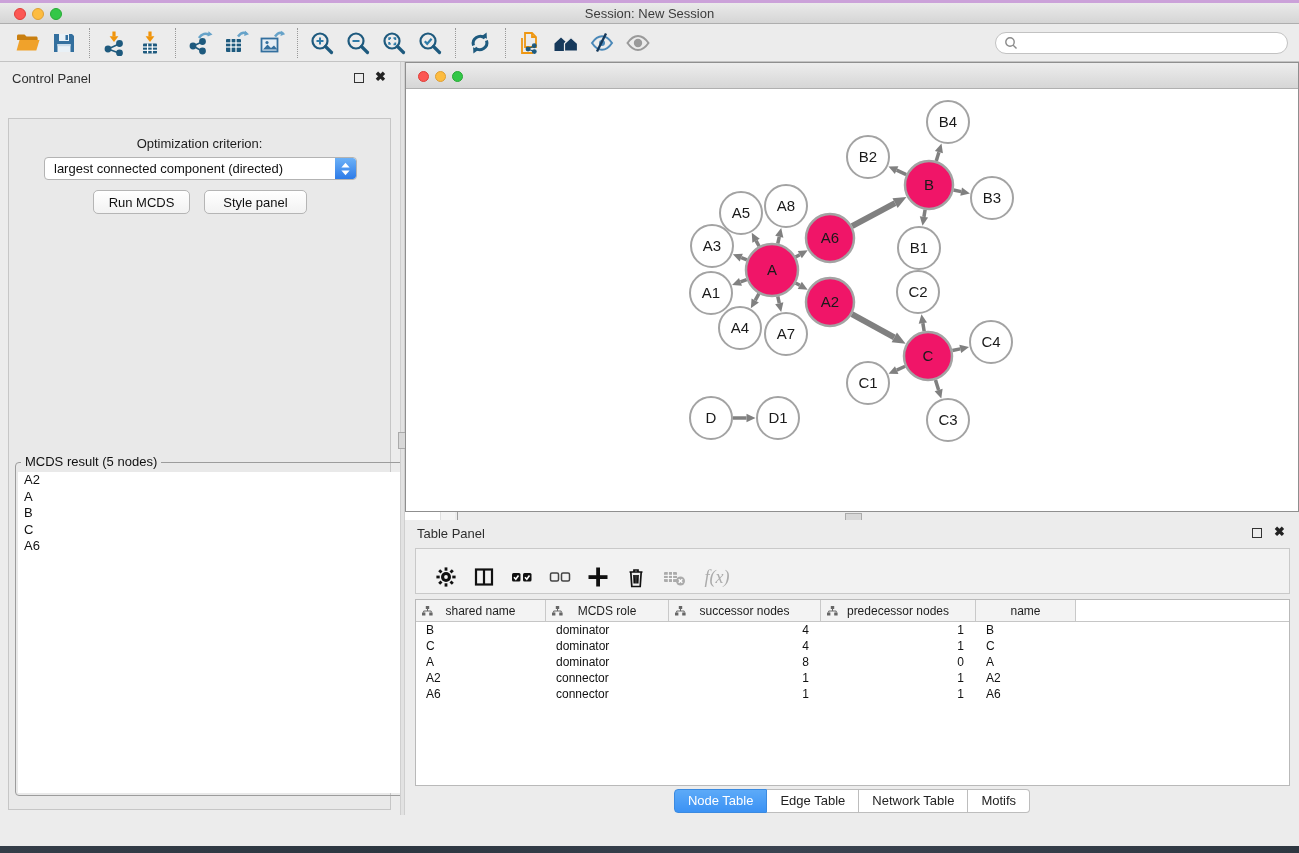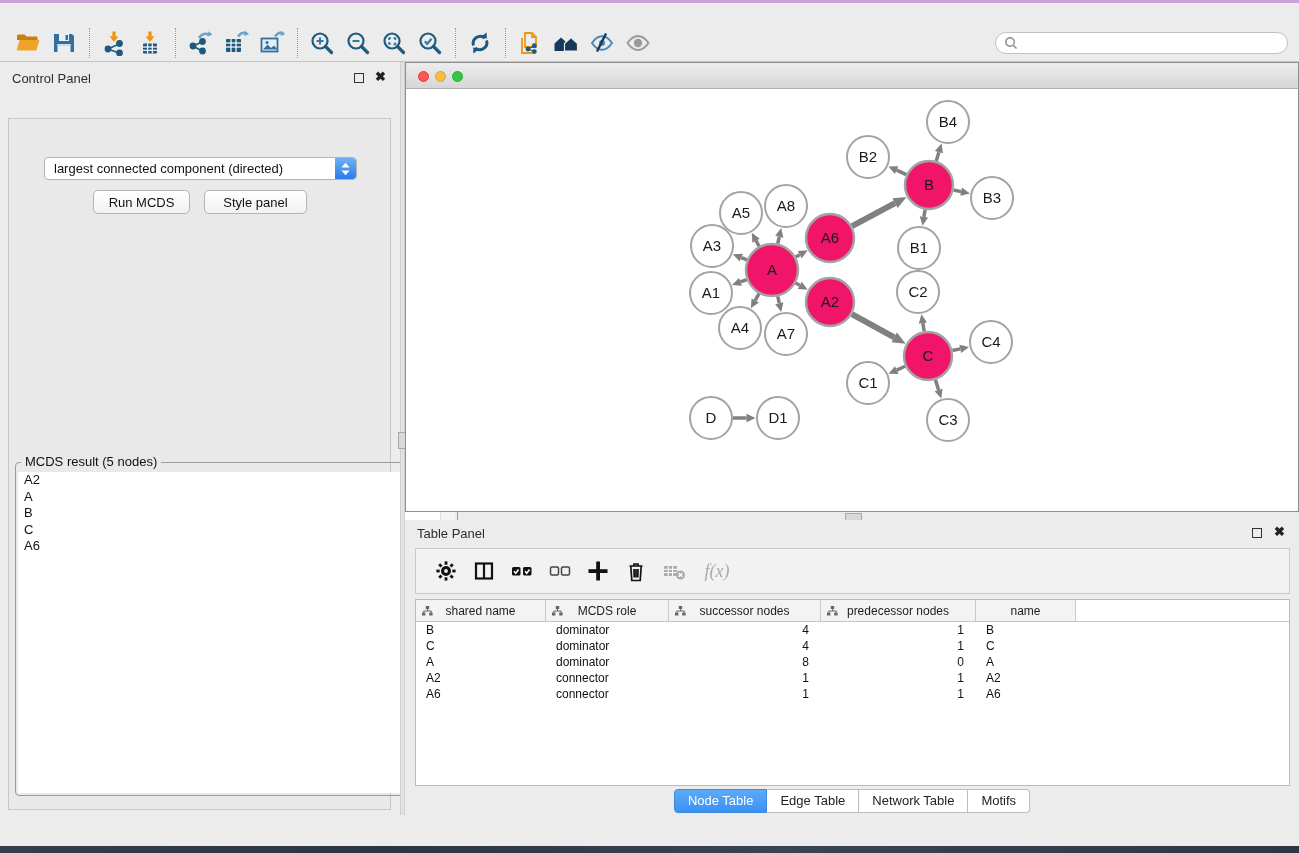--- a/index.html
+++ b/index.html
@@ -75,21 +75,21 @@
   .net-titlebar { position:absolute; left:0; top:0; width:100%; height:26px;
     background:linear-gradient(#ededed,#d6d6d6); border-bottom:1px solid #b0b0b0; }
   .net-titlebar .title { position:absolute; left:0; right:0; top:6px; text-align:center; font-size:12px; color:#3a3a3a; }
   .net-titlebar .light { top:8px; width:11px; height:11px; }
   .net-canvas { position:absolute; left:0; top:26px; right:0; bottom:0; background:#fff; }
   .net-canvas svg { position:absolute; left:0; top:0; }
   .resize-grip { position:absolute; right:1px; bottom:1px; }
   
   .table-panel { position:absolute; left:405px; top:520px; width:894px; height:295px; background:#ececec; }
   .tp-toolbar { position:absolute; left:10px; top:28px; width:875px; height:46px;
-    background:#f2f2f2; border:1px solid #c9c9c9; display:flex; align-items:center; padding-left:13px; }
+    background:#f2f2f2; border:1px solid #c9c9c9; display:flex; align-items:flex-end; padding-left:13px; }
   .tp-btn { width:34px; height:32px; display:flex; align-items:center; justify-content:center; margin-right:4px; }
   .fx { font-family:"Liberation Serif", serif; font-style:italic; font-size:18px; color:#ababab; }
   .data-table { position:absolute; left:10px; top:79px; width:875px; height:187px;
     background:#fff; border:1px solid #b9b9b9; overflow:hidden; }
   .dt-head { display:flex; height:22px; border-bottom:1px solid #c6c6c6; }
   .dt-th { background:#f3f3f3; border-right:1px solid #c9c9c9; display:flex;
     align-items:center; justify-content:center; font-size:12px; color:#1d1d1d; position:relative; }
   .dt-th .th-ico { position:absolute; left:6px; top:6px; }
   .dt-row { display:flex; height:16px; }
   .dt-td { font-size:12px; color:#111; line-height:16px; white-space:nowrap; overflow:hidden; }
@@ -104,20 +104,26 @@
     background:linear-gradient(#fbfbfb,#f0f0f0); border:1px solid #adadad; border-radius:3px;
     display:flex; align-items:center; font-size:12px; color:#111; }
   .memory-dot { width:11px; height:11px; border-radius:50%; margin-right:6px; }
 </style>
 </head>
 <body>
 
 <div class="app">
   <div class="desk-top"></div>
 
+  <div class="titlebar">
+    <span class="light red" style="left:14px"></span>
+    <span class="light yellow" style="left:32px"></span>
+    <span class="light green" style="left:50px"></span>
+    <div class="title">Session: New Session</div>
+  </div>
 
   <div class="toolbar">
     <div class="tbtn">
         <svg viewBox="0 0 26 26">
           <path fill="#c97f10" d="M2 6c0-1 .6-1.6 1.5-1.6h6l2 2.2h9.5c1 0 1.6.6 1.6 1.5V10H2z"></path>
           <path fill="#f0a22b" d="M4.5 10H24.5l-3.2 10.5H1.6z"></path>
         </svg>
       </div>
     <div class="tbtn">
         <svg viewBox="0 0 26 26">
@@ -285,20 +291,21 @@
         </svg>
       <input type="text" placeholder="" style="">
     </div>
   </div>
 
   <div class="control-panel">
     <div class="panel-title">Control Panel</div>
     <span class="float-ico" style="right:36px"></span>
     <span class="close-ico" style="right:14px">✖</span>
     <div class="cp-body">
+      <div class="opt-label">Optimization criterion:</div>
       <div class="dropdown">
         <span class="dd-text">largest connected component (directed)</span>
         <span class="dd-step">
             <svg width="11" height="14" viewBox="0 0 11 14">
               <path d="M5.5 .8L9.6 5.4H1.4z" fill="#fff"></path>
               <path d="M5.5 13.2L1.4 8.6h8.2z" fill="#fff"></path>
             </svg>
           </span>
       </div>
       <div class="btn" style="left:84px; width:97px">Run MCDS</div>

